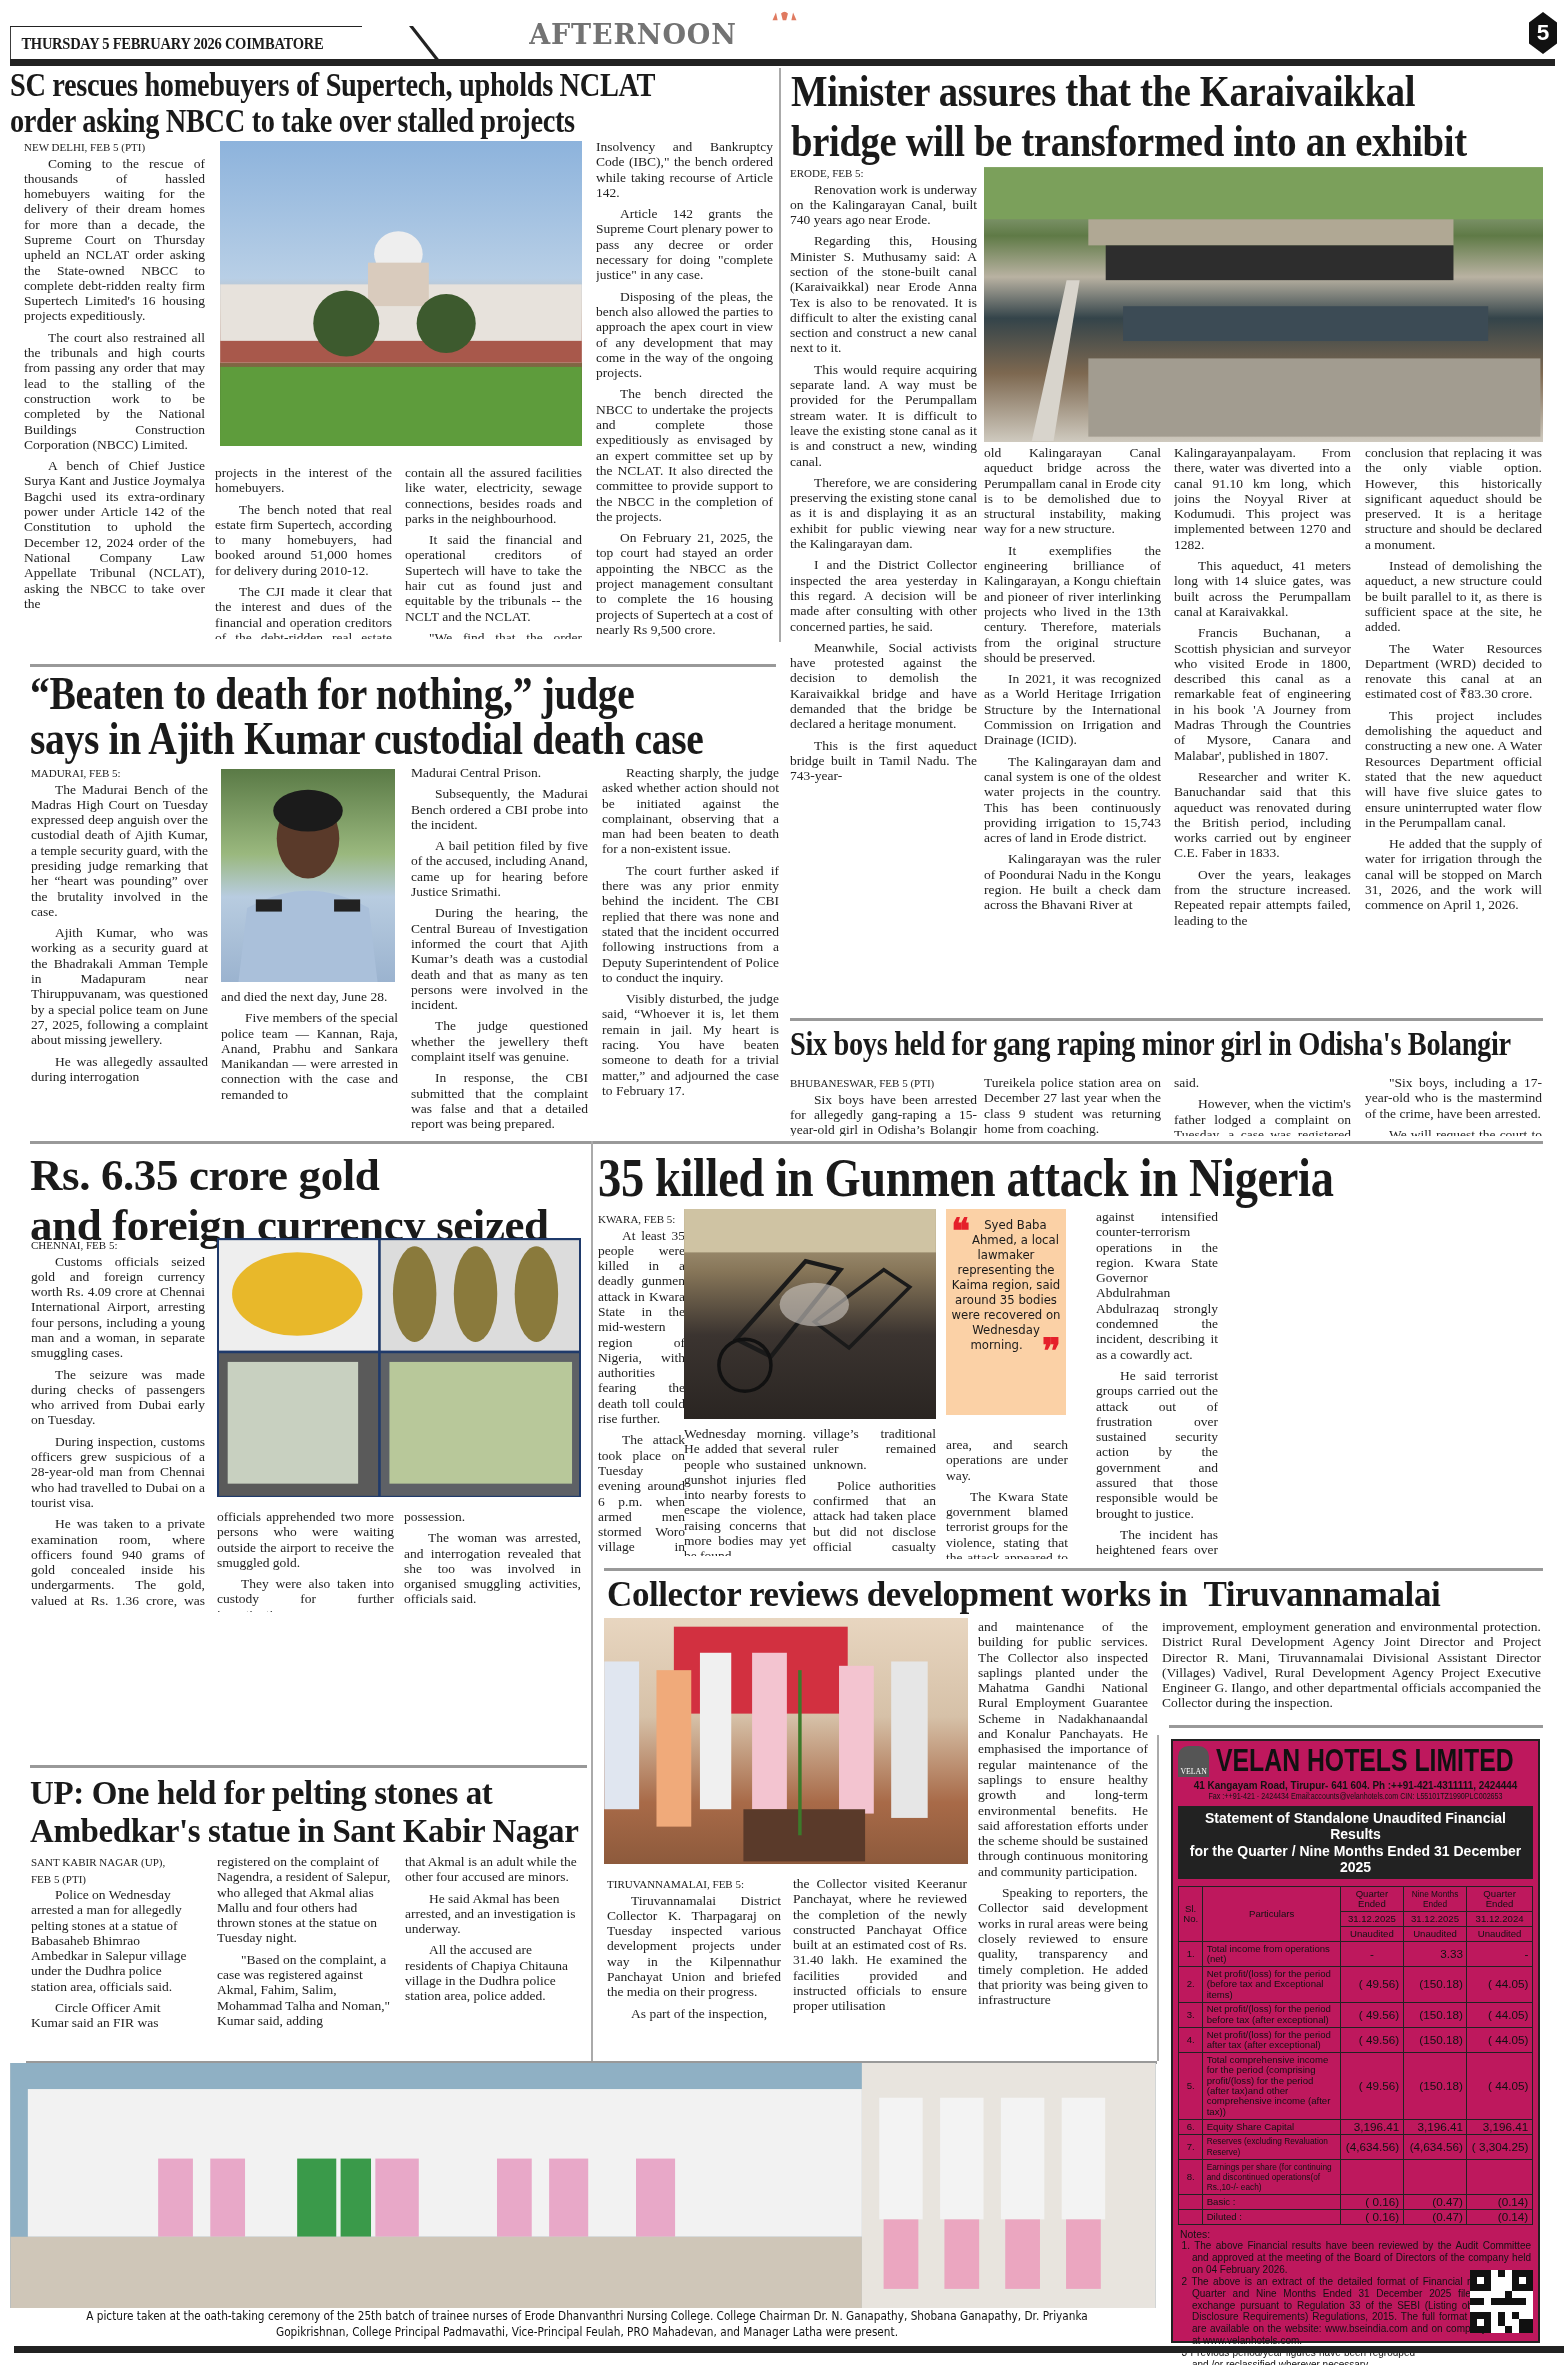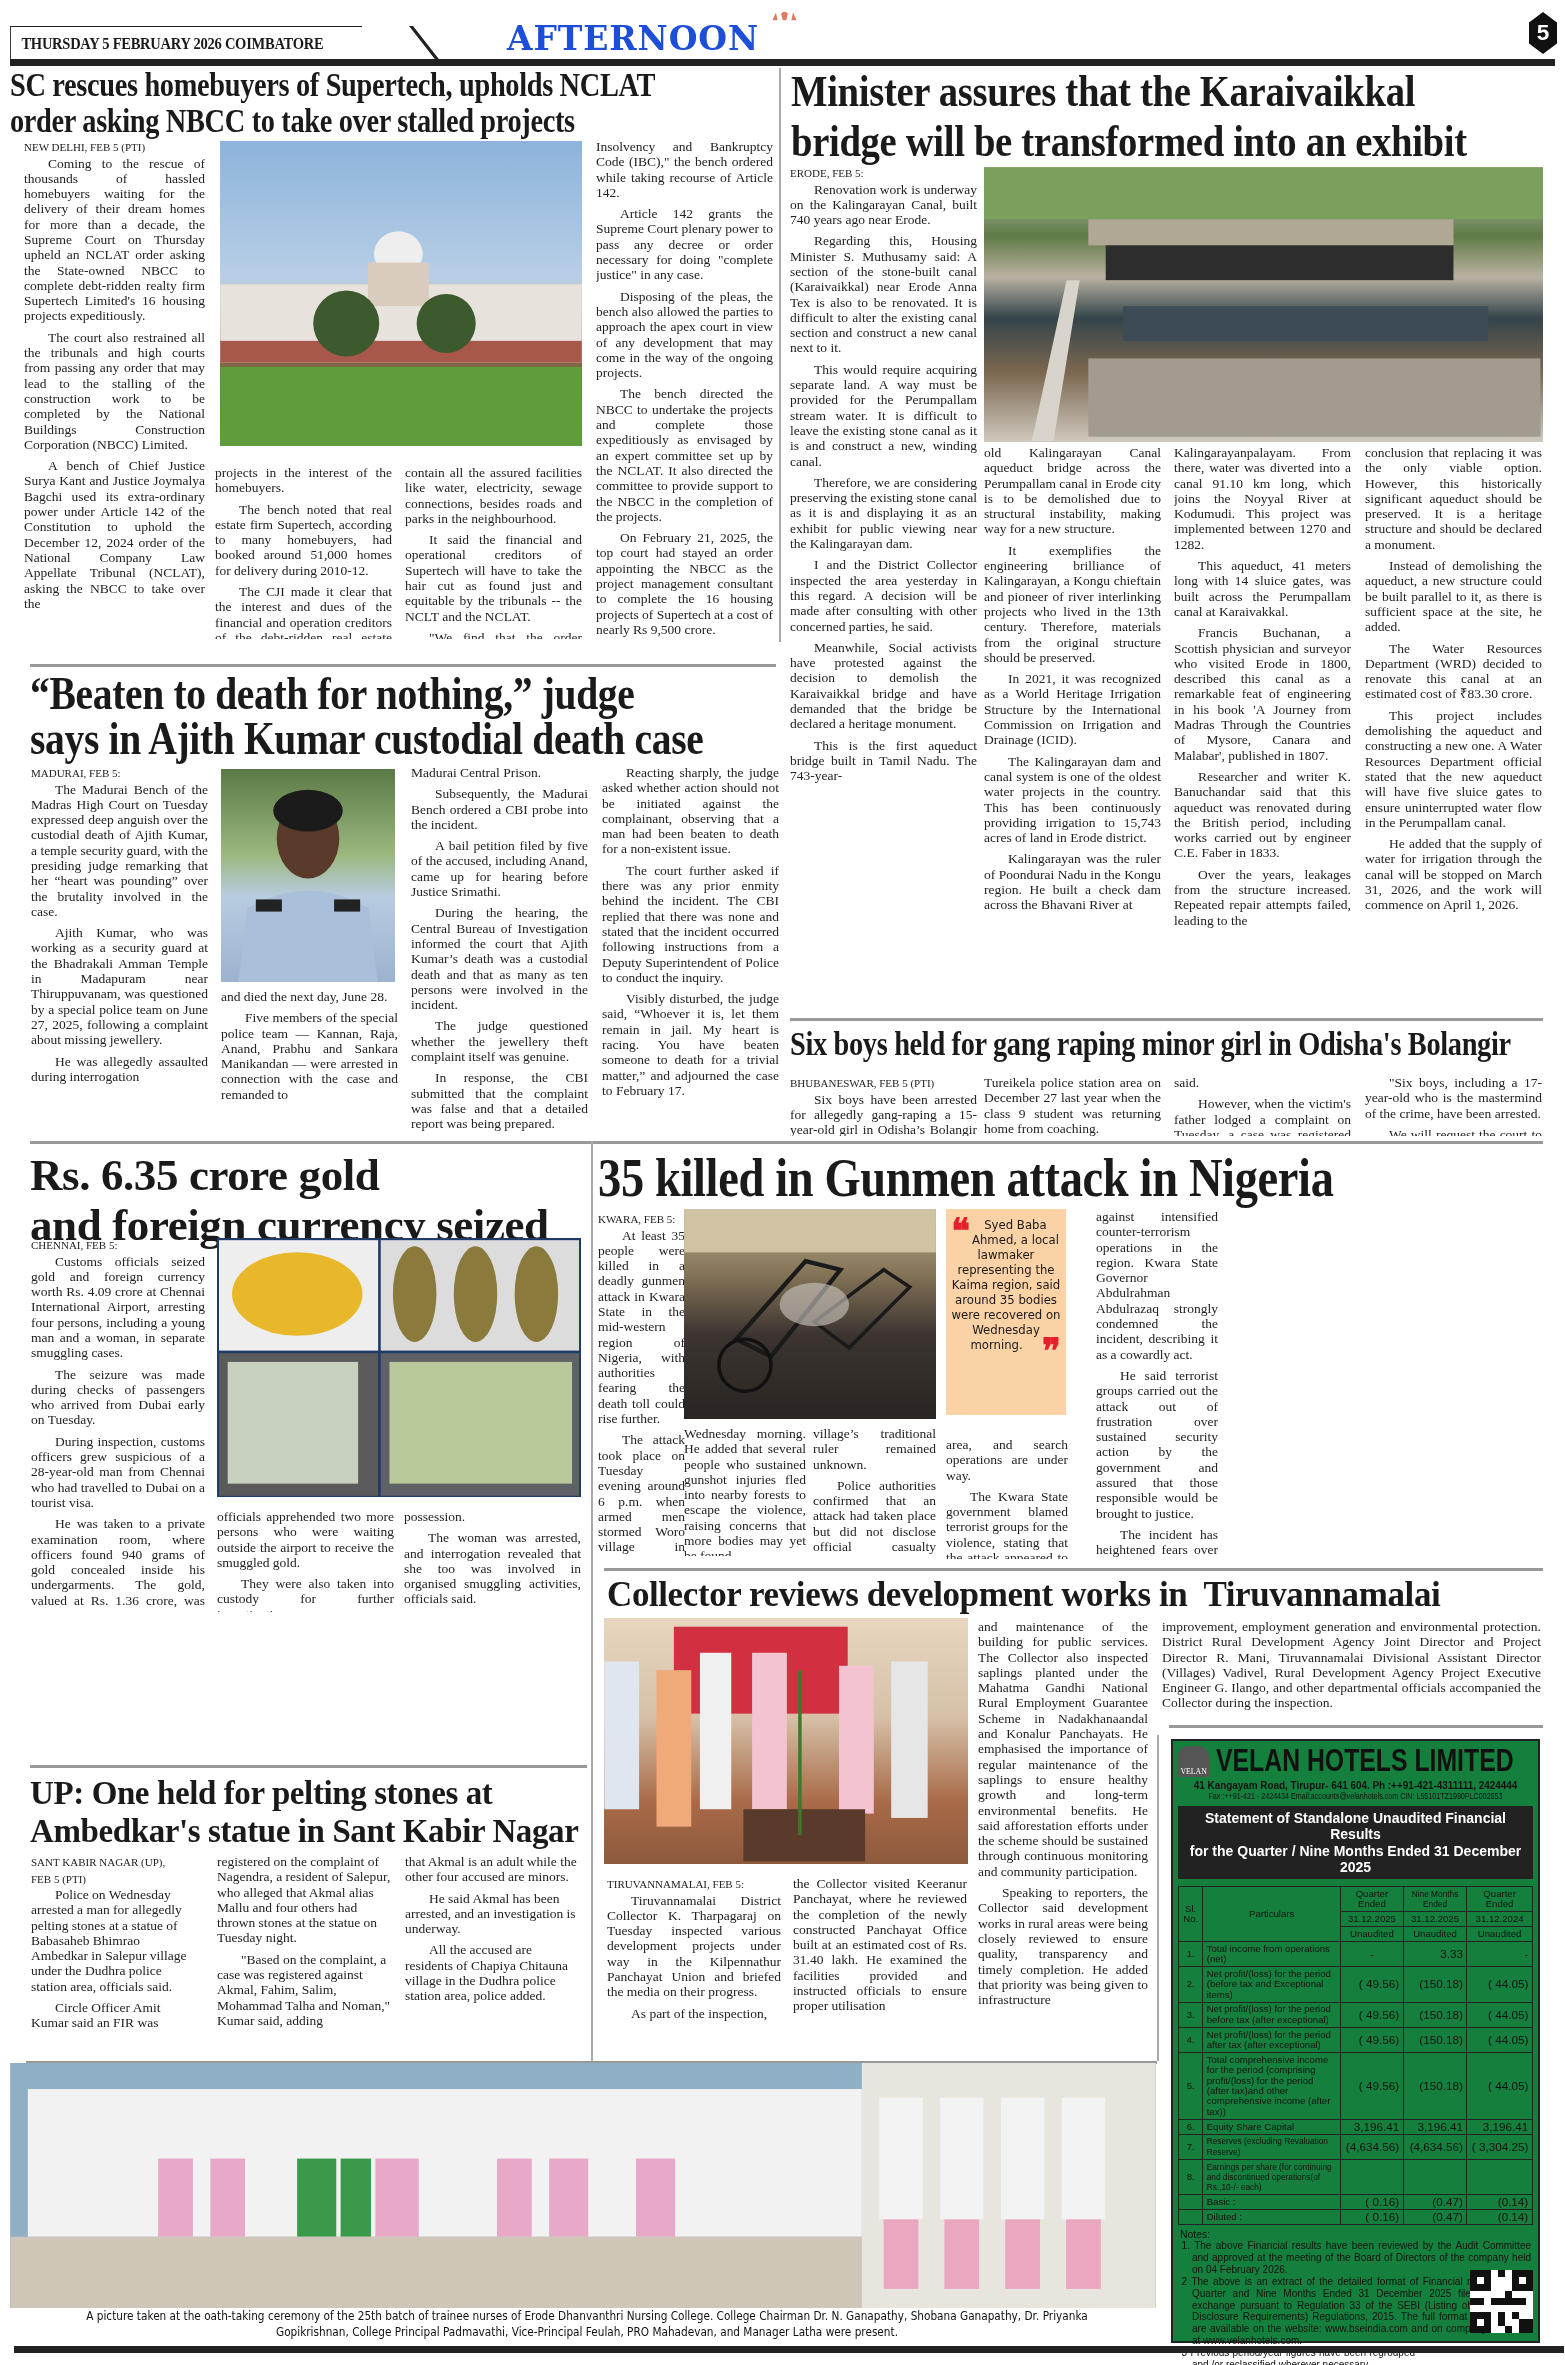--- a/index.html
+++ b/index.html
@@ -1,35 +1,35 @@
 <!DOCTYPE html>
 <html style="font-size:14px"><head>
 <meta charset="utf-8">
 <style>
 *{box-sizing:border-box;margin:0;padding:0}
 body{width:1565px;height:2366px;background:#fff;font-family:"Liberation Serif",serif;color:#1a1a1a;position:relative;overflow:hidden}
 .abs{position:absolute}
 .masthead{left:0;top:0;width:1565px;height:63px}
 .datebox{left:10.4px;top:26px;width:400px;height:33px;border:1.7px solid #222;border-bottom:none;border-right:none;font-family:"Liberation Serif",serif;font-size:16.5px;font-weight:bold;padding:7px 0 0 12px;letter-spacing:-0.3px;transform:scaleX(0.88);transform-origin:left}
 .dateslant{left:409px;top:26px;width:3.5px;height:40px;background:#222;transform:skewX(38deg);transform-origin:top}
-.logo{left:0;width:1266px;top:19px;text-align:center;color:#1d4ed8;font-family:"DejaVu Serif",serif;font-weight:bold;font-size:33px;letter-spacing:0.9px}
+.logo{left:0;width:1266px;top:19px;text-align:center;color:#737373;font-family:"DejaVu Serif",serif;font-weight:bold;font-size:27px;letter-spacing:0.9px}
 .logo-emblem{left:769px;top:10.4px;width:31px;height:12px;color:#e07060;font-size:10.4px;text-align:center}
 .pagenum{left:1529px;top:12px;width:28px;height:42px;background:#111;color:#fff;font-family:"Liberation Sans",sans-serif;font-weight:bold;font-size:22.6px;text-align:center;line-height:42px;clip-path:polygon(50% 0,100% 25%,100% 75%,50% 100%,0 75%,0 25%)}
 .rule-thick{background:#222;height:7px}
 .rule-thin{background:#999;height:2.6px}
 .vrule{background:#aaa;width:1.7px}
 .headline{font-family:"Liberation Serif",serif;font-weight:bold;color:#1a1a1a;line-height:1.08;letter-spacing:-0.4px}
 .cond{transform:scaleX(0.86);transform-origin:left top;white-space:nowrap}
 .col{font-family:"Liberation Serif",serif;font-size:13.5px;line-height:15.3px;text-align:justify;color:#222;overflow:hidden}
 .col p{text-indent:24px;margin-bottom:6px}
 .col .dl{font-weight:normal;font-size:11px;text-indent:0;margin-bottom:0;line-height:16.5px}
 .photo{overflow:hidden}
 .pullquote{background:#fbd1a6;font-family:"DejaVu Sans",sans-serif;font-size:15.7px;line-height:19px;color:#1a1a1a;text-align:center;padding:21px 15.7px 14px 35px}
 .qmark{color:#e5202a;font-family:"DejaVu Serif",serif;font-weight:bold;font-size:56px;line-height:35px}
-.ad{border:2.6px solid #222;background:#15803d;font-family:"Liberation Sans",sans-serif;color:#111}
+.ad{border:2.6px solid #222;background:#be185d;font-family:"Liberation Sans",sans-serif;color:#111}
 .ad-title{font-weight:bold;font-size:31px;letter-spacing:0px;text-align:center}
 .ad-banner{background:#222;color:#fff;font-weight:bold;text-align:center;font-size:14px;line-height:16.5px;padding:3.5px 5.2px;margin:5.2px 5.2px 0 5.2px}
 table.fin{border-collapse:collapse;width:calc(100% - 10.4px);margin:7px 5.2px 0 5.2px;font-size:9.6px;line-height:10.4px}
 table.fin td,table.fin th{border:1.3px solid #222;padding:1.7px 3.5px;font-weight:normal;vertical-align:middle}
 table.fin td.num{text-align:right;font-size:11.7px;white-space:nowrap}
 table.fin th{text-align:center;font-size:9.6px}
 .ad-notes{font-size:10px;line-height:11.7px;padding:3.5px 7px;text-align:justify}
 .ad-notes .n{padding-left:12px;text-indent:-10.4px;margin-bottom:0.9px}
 .caption{font-family:"DejaVu Sans",sans-serif;font-size:11.7px;line-height:15.7px;text-align:center;color:#111;transform:scaleX(0.9);transform-origin:center}
 </style>

